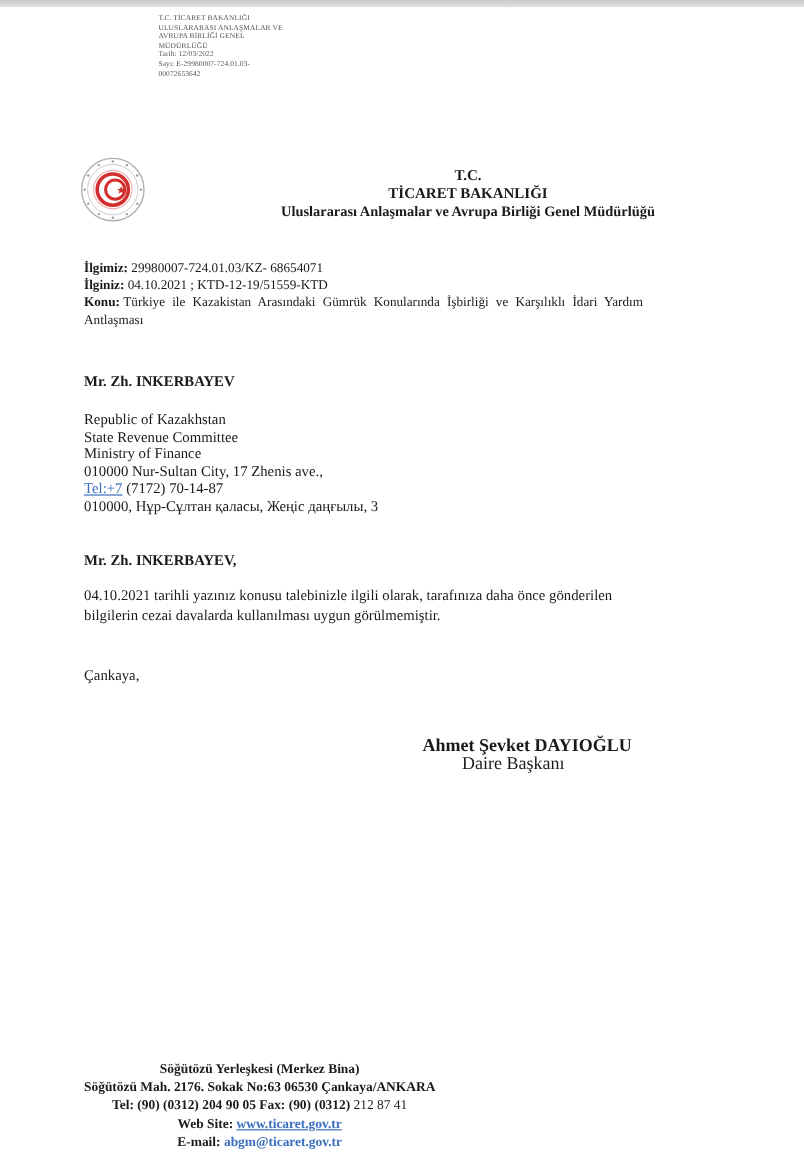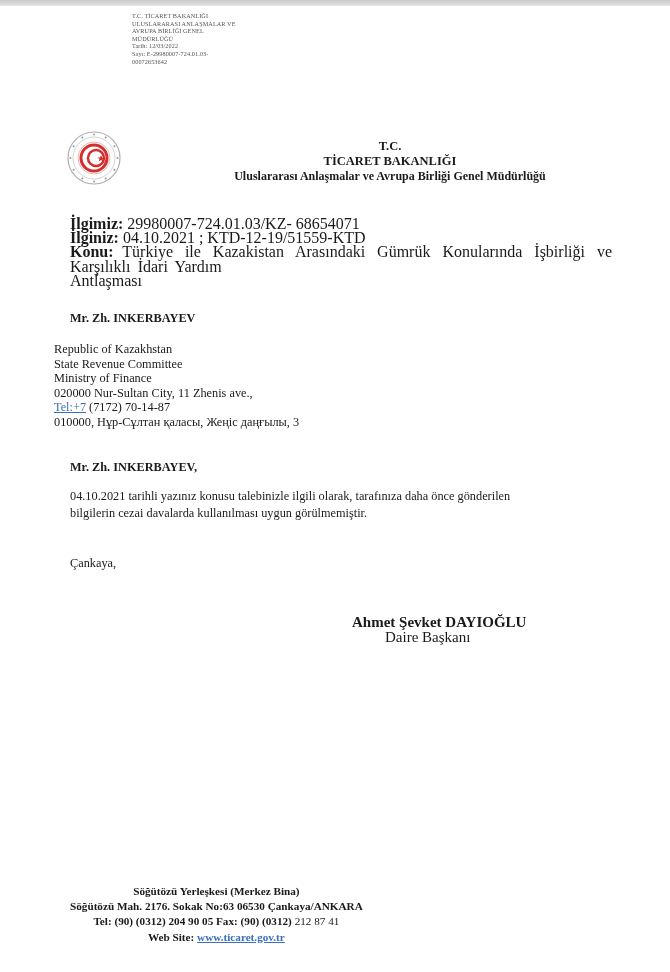--- a/index.html
+++ b/index.html
@@ -16,29 +16,29 @@
     font-size:6.2px; line-height:7.6px; color:#555; letter-spacing:0.1px;
   }
   .logo { position:absolute; left:66px; top:130px; width:56px; height:56px; }
   .header {
     position:absolute; left:130px; top:139px; width:520px; text-align:center;
     font-weight:bold; font-size:12.5px; line-height:15px;
   }
   .header .h3 { font-size:12px; }
   .refs {
     position:absolute; left:70px; top:217px; width:542px;
-    font-size:16px; line-height:14.2px;
+    font-size:11px; line-height:14.2px;
   }
   .refs b { font-weight:bold; }
   .konu { text-align:justify; text-align-last:left; }
   .recipient-name {
     position:absolute; left:70px; top:311px; font-weight:bold; font-size:12.3px;
   }
   .address {
-    position:absolute; left:54px; top:342px; font-size:12.3px; line-height:14.6px;
+    position:absolute; left:70px; top:342px; font-size:12.3px; line-height:14.6px;
   }
   .address .tel-link { color:#3a6fbf; text-decoration:underline; }
   .salutation {
     position:absolute; left:70px; top:460px; font-weight:bold; font-size:12.3px;
   }
   .body-text {
     position:absolute; left:70px; top:488px; width:520px; font-size:12.3px; line-height:16.5px;
   }
   .closing { position:absolute; left:70px; top:556px; font-size:12.3px; }
   .signature {
@@ -116,21 +116,21 @@
     <span>Antlaşması</span>
   </div>
 </div>
 
 <div class="recipient-name">Mr. Zh. INKERBAYEV</div>
 
 <div class="address">
   <div>Republic of Kazakhstan</div>
   <div>State Revenue Committee</div>
   <div>Ministry of Finance</div>
-  <div>020000 Nur-Sultan City, 11 Zhenis ave.,</div>
+  <div>010000 Nur-Sultan City, 17 Zhenis ave.,</div>
   <div>
     <span class="tel-link">Tel:+7</span><span> (7172) 70-14-87</span>
   </div>
   <div>010000, Нұр-Сұлтан қаласы, Жеңіс даңғылы, 3</div>
 </div>
 
 <div class="salutation">Mr. Zh. INKERBAYEV,</div>
 
 <div class="body-text">
   <div>04.10.2021 tarihli yazınız konusu talebinizle ilgili olarak, tarafınıza daha önce gönderilen</div>
@@ -146,13 +146,16 @@
 
 <div class="footer">
   <div>Söğütözü Yerleşkesi (Merkez Bina)</div>
   <div>Söğütözü Mah. 2176. Sokak No:63 06530  Çankaya/ANKARA</div>
   <div>
     <span>Tel: (90) (0312) 204 90 05 Fax: (90) (0312)</span><span class="plain"> 212 87 41</span>
   </div>
   <div>
     <span>Web Site: </span><a class="web">www.ticaret.gov.tr</a>
   </div>
+  <div>
+    <span>E-mail: </span><a class="email">abgm@ticaret.gov.tr</a>
+  </div>
 </div>
 
 </body></html>

